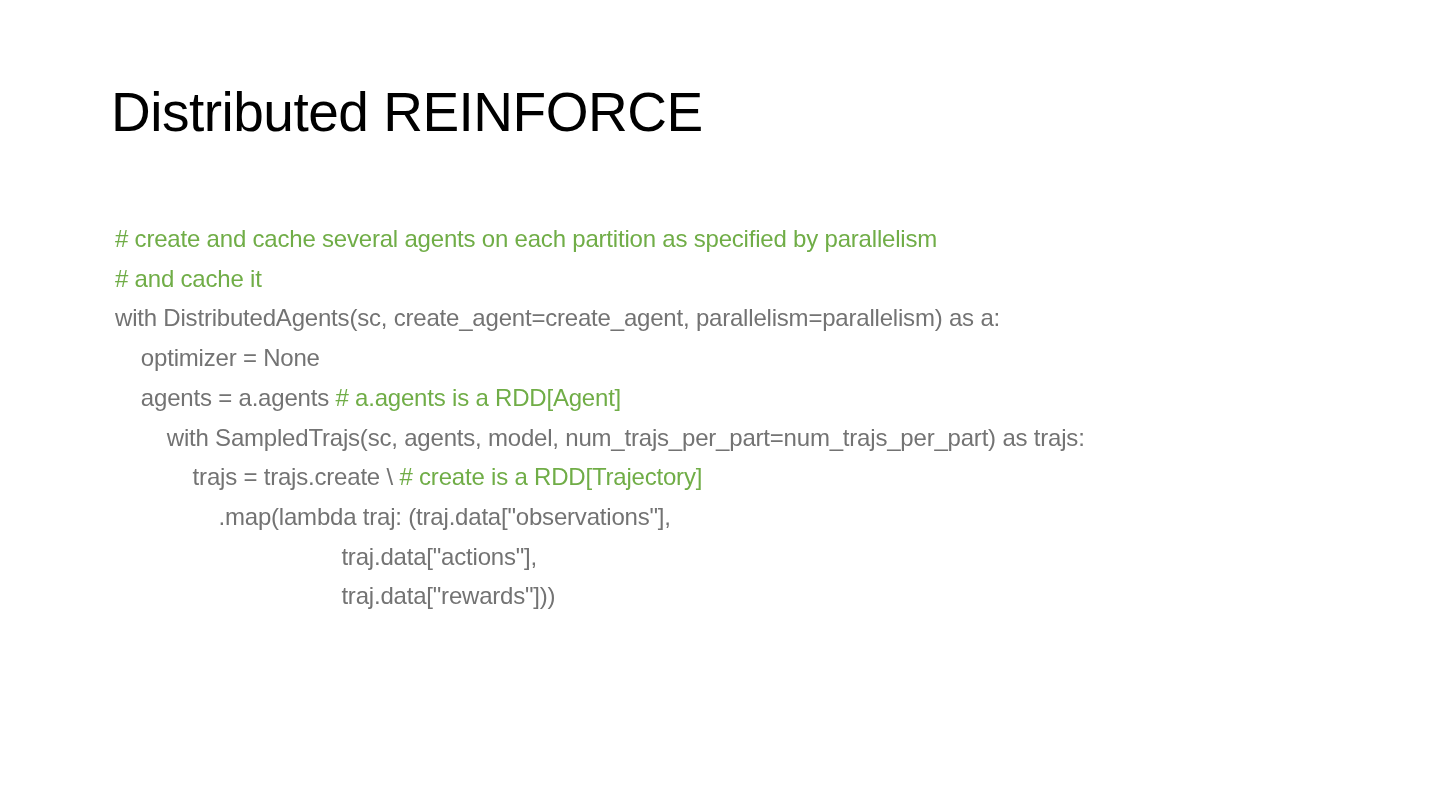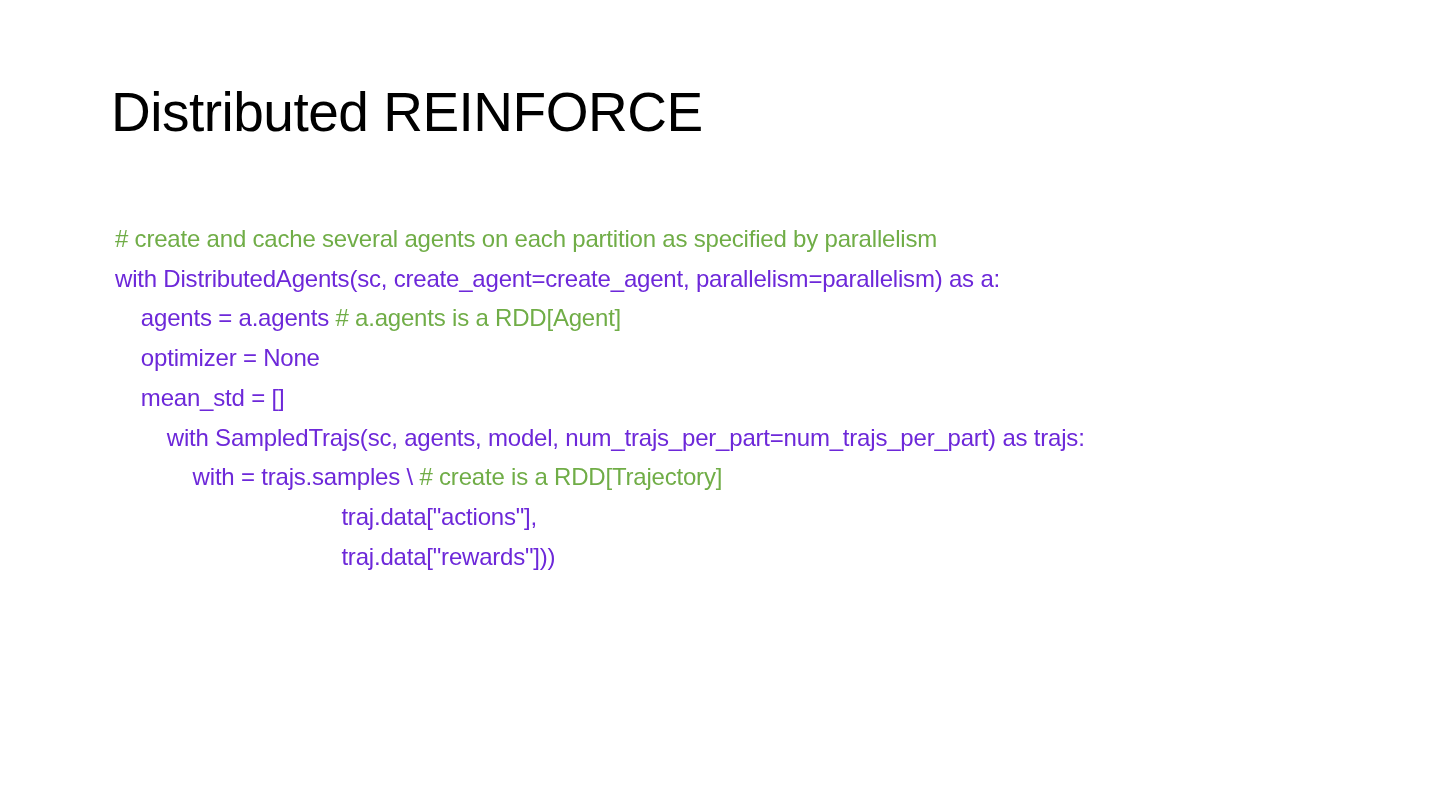--- a/index.html
+++ b/index.html
@@ -32,32 +32,33 @@
     top: 219px;
     font-size: 24px;
     line-height: 39.7px;
     color: #000000;
     letter-spacing: -0.2px;
     margin-left: 24px;
   }
   .code-line {
     white-space: pre;
   }
-  .seg-code { color: #6d28d9; }
+  .seg-code { color: #737373; }
   .seg-comment { color: #70ad47; }
 </style>
 </head>
 <body>
 
 <div class="slide">
   <div class="slide-title">Distributed REINFORCE</div>
   <div class="code-block">
       <div class="code-line"><span class="seg-comment"># create and cache several agents on each partition as specified by parallelism</span></div>
+      <div class="code-line"><span class="seg-comment"># and cache it</span></div>
       <div class="code-line"><span class="seg-code">with DistributedAgents(sc, create_agent=create_agent, parallelism=parallelism) as a:</span></div>
+      <div class="code-line"><span class="seg-code">    optimizer = None</span></div>
       <div class="code-line"><span class="seg-code">    agents = a.agents </span><span class="seg-comment"># a.agents is a RDD[Agent]</span></div>
-      <div class="code-line"><span class="seg-code">    optimizer = None</span></div>
-      <div class="code-line"><span class="seg-code">    mean_std = []</span></div>
       <div class="code-line"><span class="seg-code">        with SampledTrajs(sc, agents, model, num_trajs_per_part=num_trajs_per_part) as trajs:</span></div>
-      <div class="code-line"><span class="seg-code">            with = trajs.samples \ </span><span class="seg-comment"># create is a RDD[Trajectory]</span></div>
+      <div class="code-line"><span class="seg-code">            trajs = trajs.create \ </span><span class="seg-comment"># create is a RDD[Trajectory]</span></div>
+      <div class="code-line"><span class="seg-code">                .map(lambda traj: (traj.data["observations"],</span></div>
       <div class="code-line"><span class="seg-code">                                   traj.data["actions"],</span></div>
       <div class="code-line"><span class="seg-code">                                   traj.data["rewards"]))</span></div>
     </div>
 </div>
 
 </body></html>

